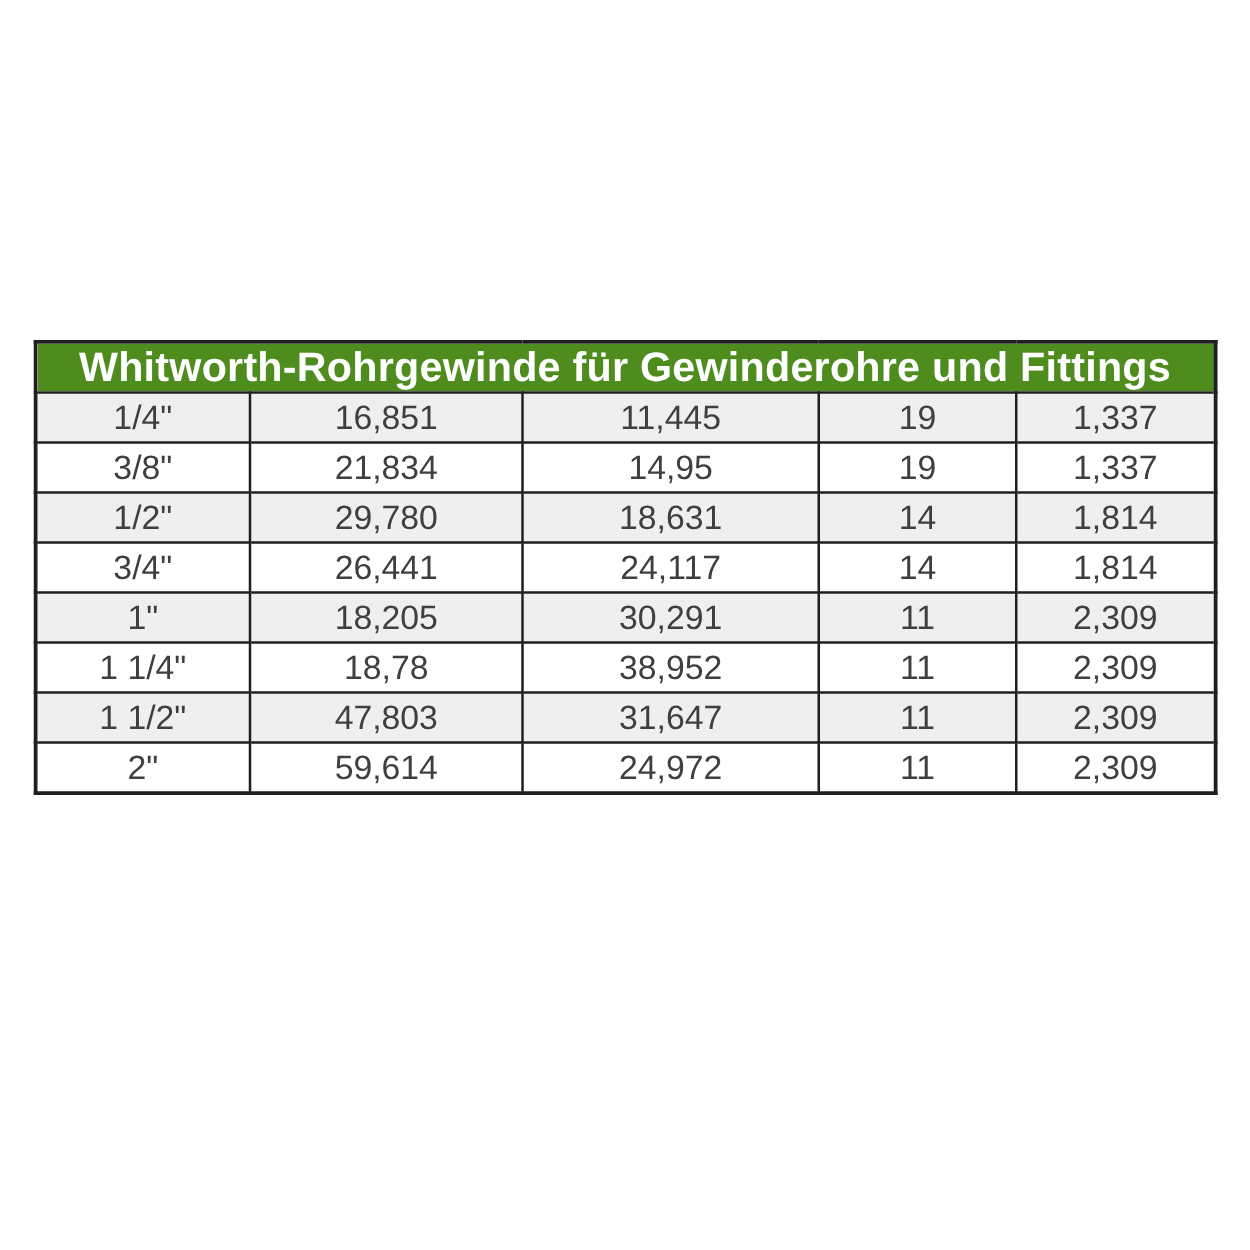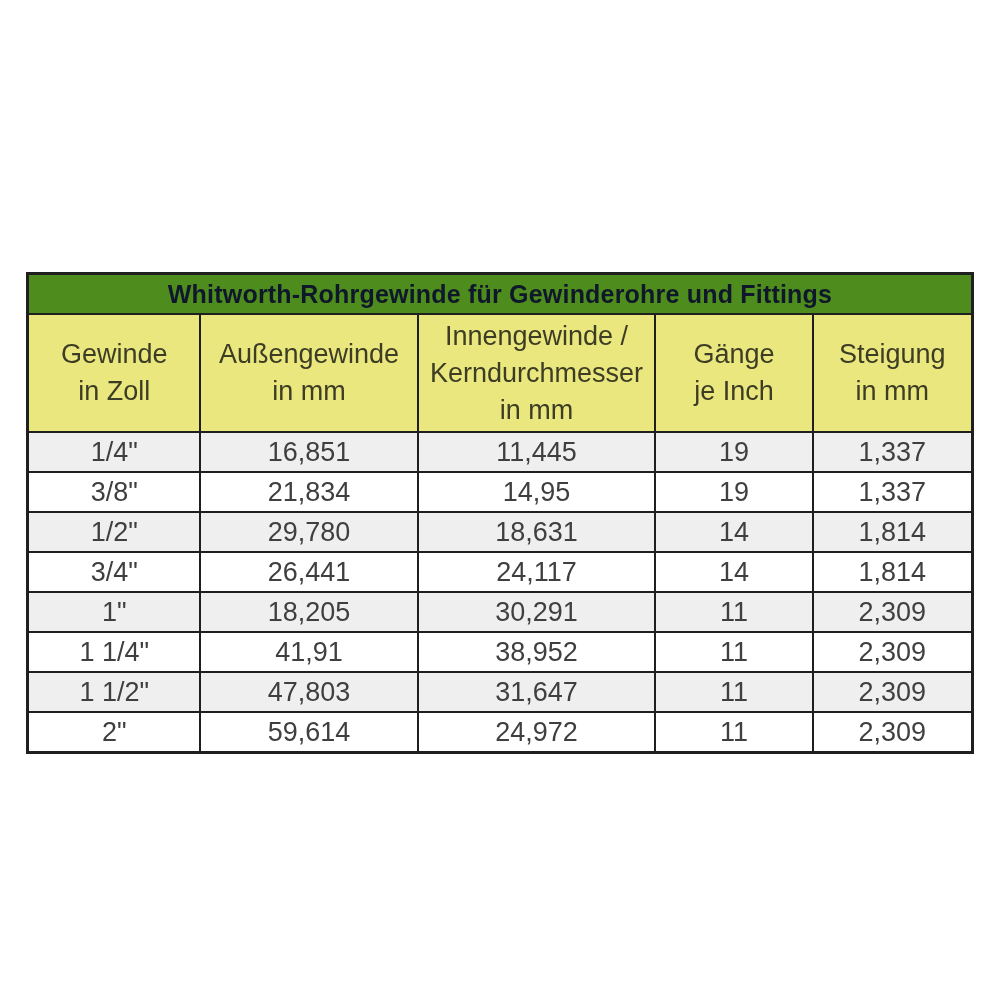--- a/index.html
+++ b/index.html
@@ -27,22 +27,22 @@
   table.thread-table th,
   table.thread-table td {
     border: 2px solid #1f1f1f;
     padding: 0;
     text-align: center;
     vertical-align: middle;
     overflow: hidden;
   }
   .title-cell {
     background: #4e8c1e;
-    color: #0f172a;
-    font-size: 25px;
+    color: #ffffff;
+    font-size: 33px;
     font-weight: bold;
     height: 38px;
     letter-spacing: 0.2px;
   }
   .header-row th {
     background: #e9e77d;
     color: #3d3c25;
     font-size: 27px;
     font-weight: normal;
     height: 116px;
@@ -67,33 +67,20 @@
     <colgroup>
       <col style="width:172px">
       <col style="width:218px">
       <col style="width:237px">
       <col style="width:158px">
       <col style="width:159px">
     </colgroup>
     <thead>
       <tr>
         <th colspan="5" class="title-cell">Whitworth-Rohrgewinde für Gewinderohre und Fittings</th>
-      </tr>
-      <tr class="header-row">
-        <th>Gewinde
-in Zoll</th>
-        <th>Außengewinde
-in mm</th>
-        <th>Innengewinde /
-Kerndurchmesser
-in mm</th>
-        <th>Gänge
-je Inch</th>
-        <th>Steigung
-in mm</th>
       </tr>
     </thead>
     <tbody>
       <tr class="stripe">
         <td>1/4"</td>
         <td>16,851</td>
         <td>11,445</td>
         <td>19</td>
         <td>1,337</td>
       </tr>
@@ -120,21 +107,21 @@
       </tr>
       <tr class="stripe">
         <td>1"</td>
         <td>18,205</td>
         <td>30,291</td>
         <td>11</td>
         <td>2,309</td>
       </tr>
       <tr>
         <td>1 1/4"</td>
-        <td>41,91</td>
+        <td>18,78</td>
         <td>38,952</td>
         <td>11</td>
         <td>2,309</td>
       </tr>
       <tr class="stripe">
         <td>1 1/2"</td>
         <td>47,803</td>
         <td>31,647</td>
         <td>11</td>
         <td>2,309</td>

